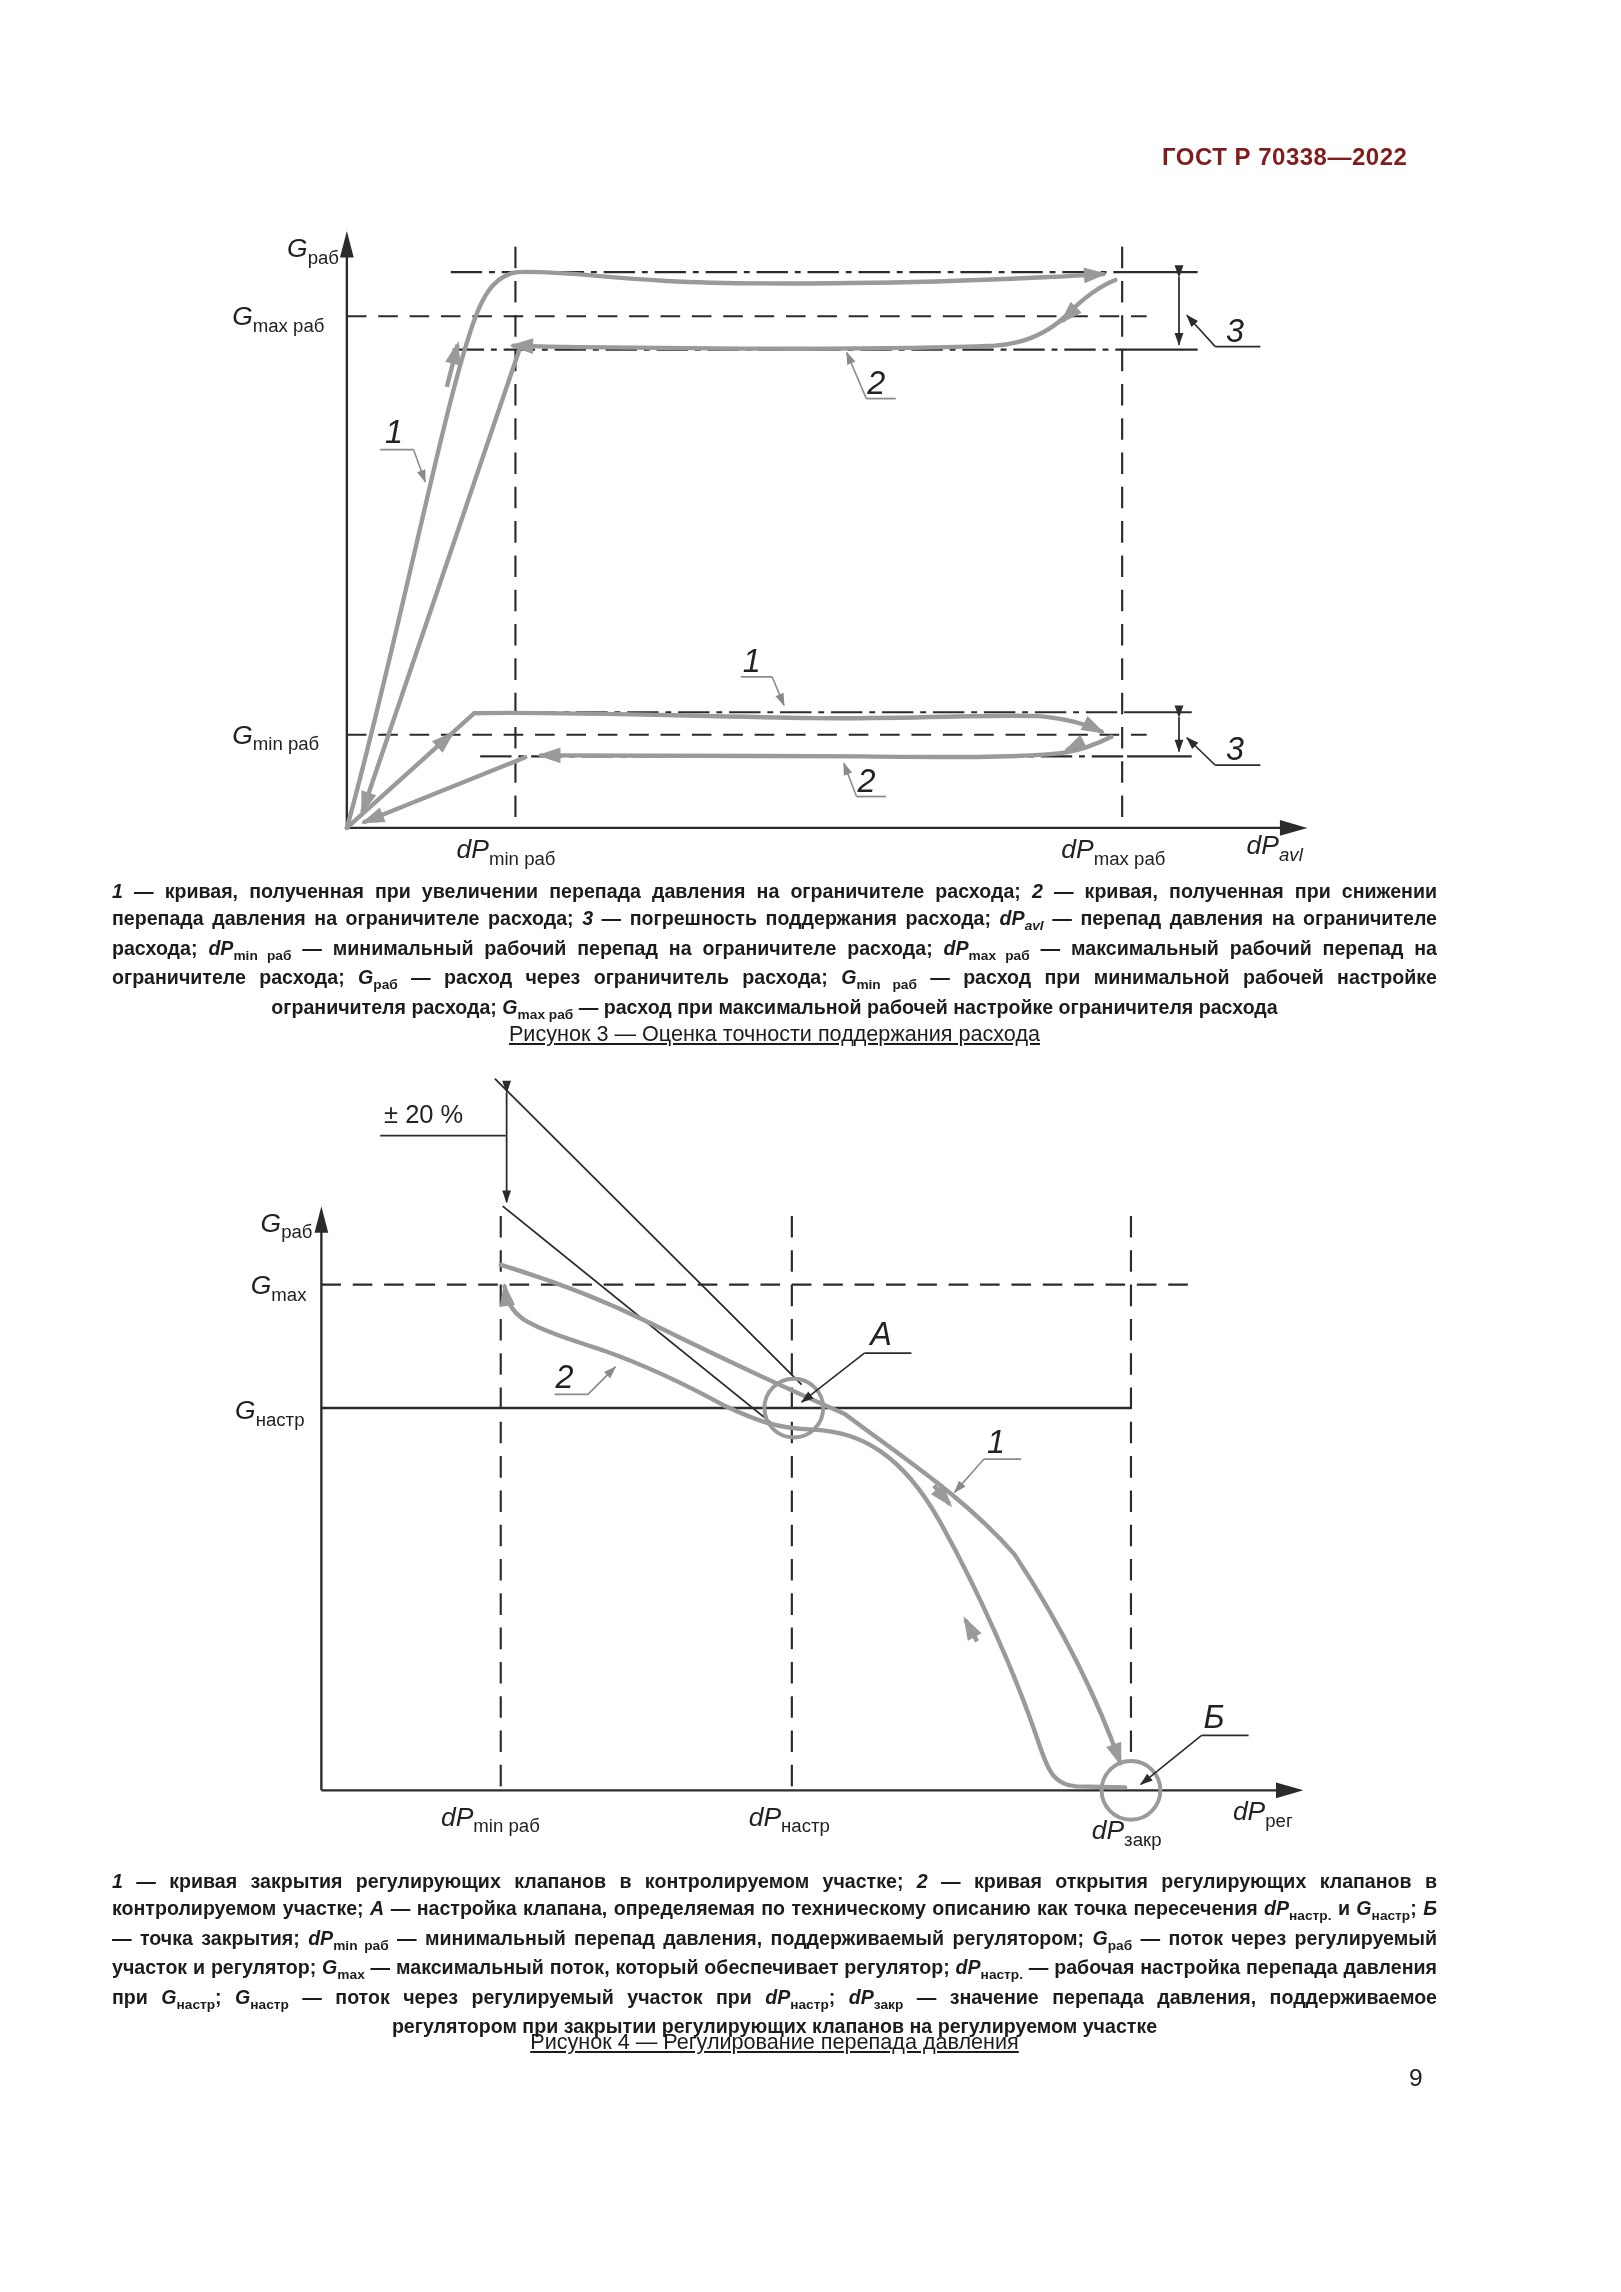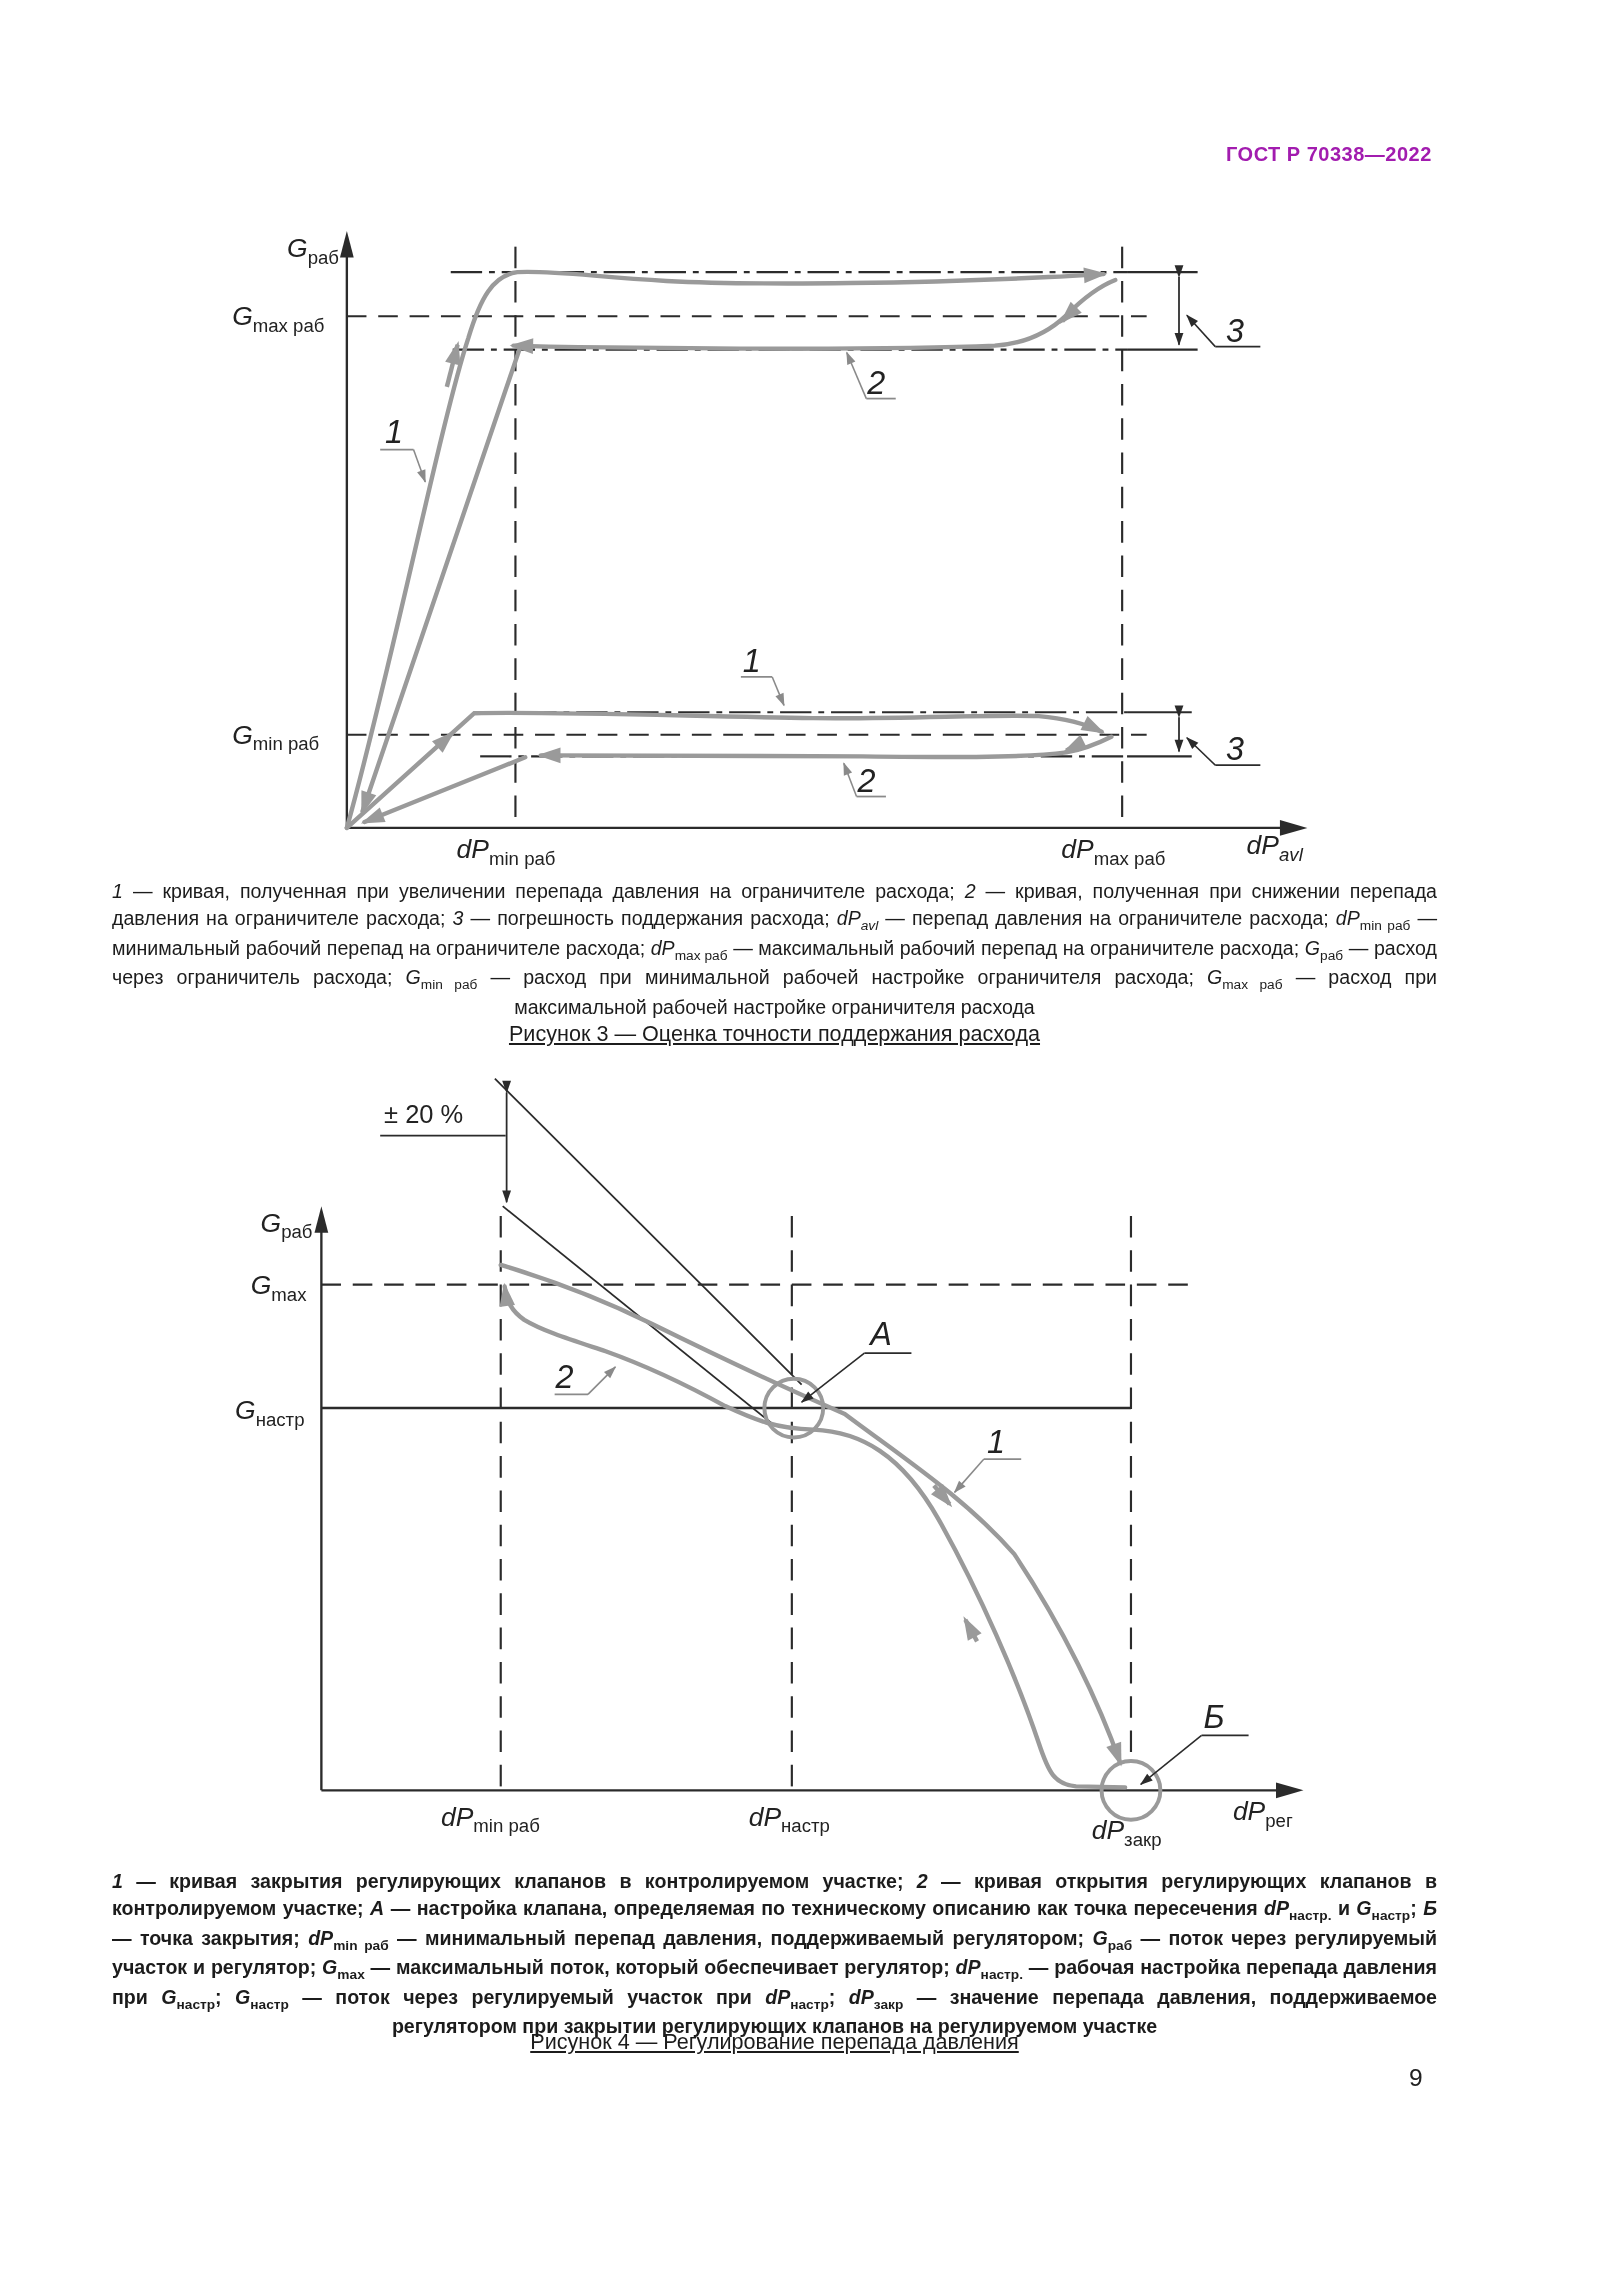--- a/index.html
+++ b/index.html
@@ -2,28 +2,28 @@
 <html><head>
 <meta charset="utf-8">
 <style>
   html,body{margin:0;padding:0;background:#e8e8e8;}
   .page{
     position:relative;width:1621px;height:2293px;background:#ffffff;
     font-family:"Liberation Sans",sans-serif;color:#1c1c1c;overflow:hidden;
     margin:0 auto;
   }
   .doc-header{
-    position:absolute;left:1226px;top:143px;font-size:20px;font-weight:bold;
-    letter-spacing:0.5px;color:#a21caf;white-space:nowrap;
+    position:absolute;left:1162px;top:143px;font-size:24px;font-weight:bold;
+    letter-spacing:0.5px;color:#7f1d1d;white-space:nowrap;
   }
   .caption{
     position:absolute;left:112px;width:1325px;font-size:19.6px;line-height:27.4px;
     text-align:justify;text-align-last:center;color:#1c1c1c;
   }
-  .cap3{top:878px;}
+  .cap3{top:878px;font-weight:bold;}
   .cap4{top:1868px;font-weight:bold;}
   .fig-title{
     position:absolute;left:112px;width:1325px;text-align:center;font-size:21.6px;color:#1c1c1c;text-decoration:underline;
   }
   .t3{top:1021px;}
   .t4{top:2029px;}
   .page-number{position:absolute;left:1409px;top:2064px;font-size:24.5px;color:#222;}
   
   .seg-i{font-style:italic;}
   .seg-n{font-style:normal;}

